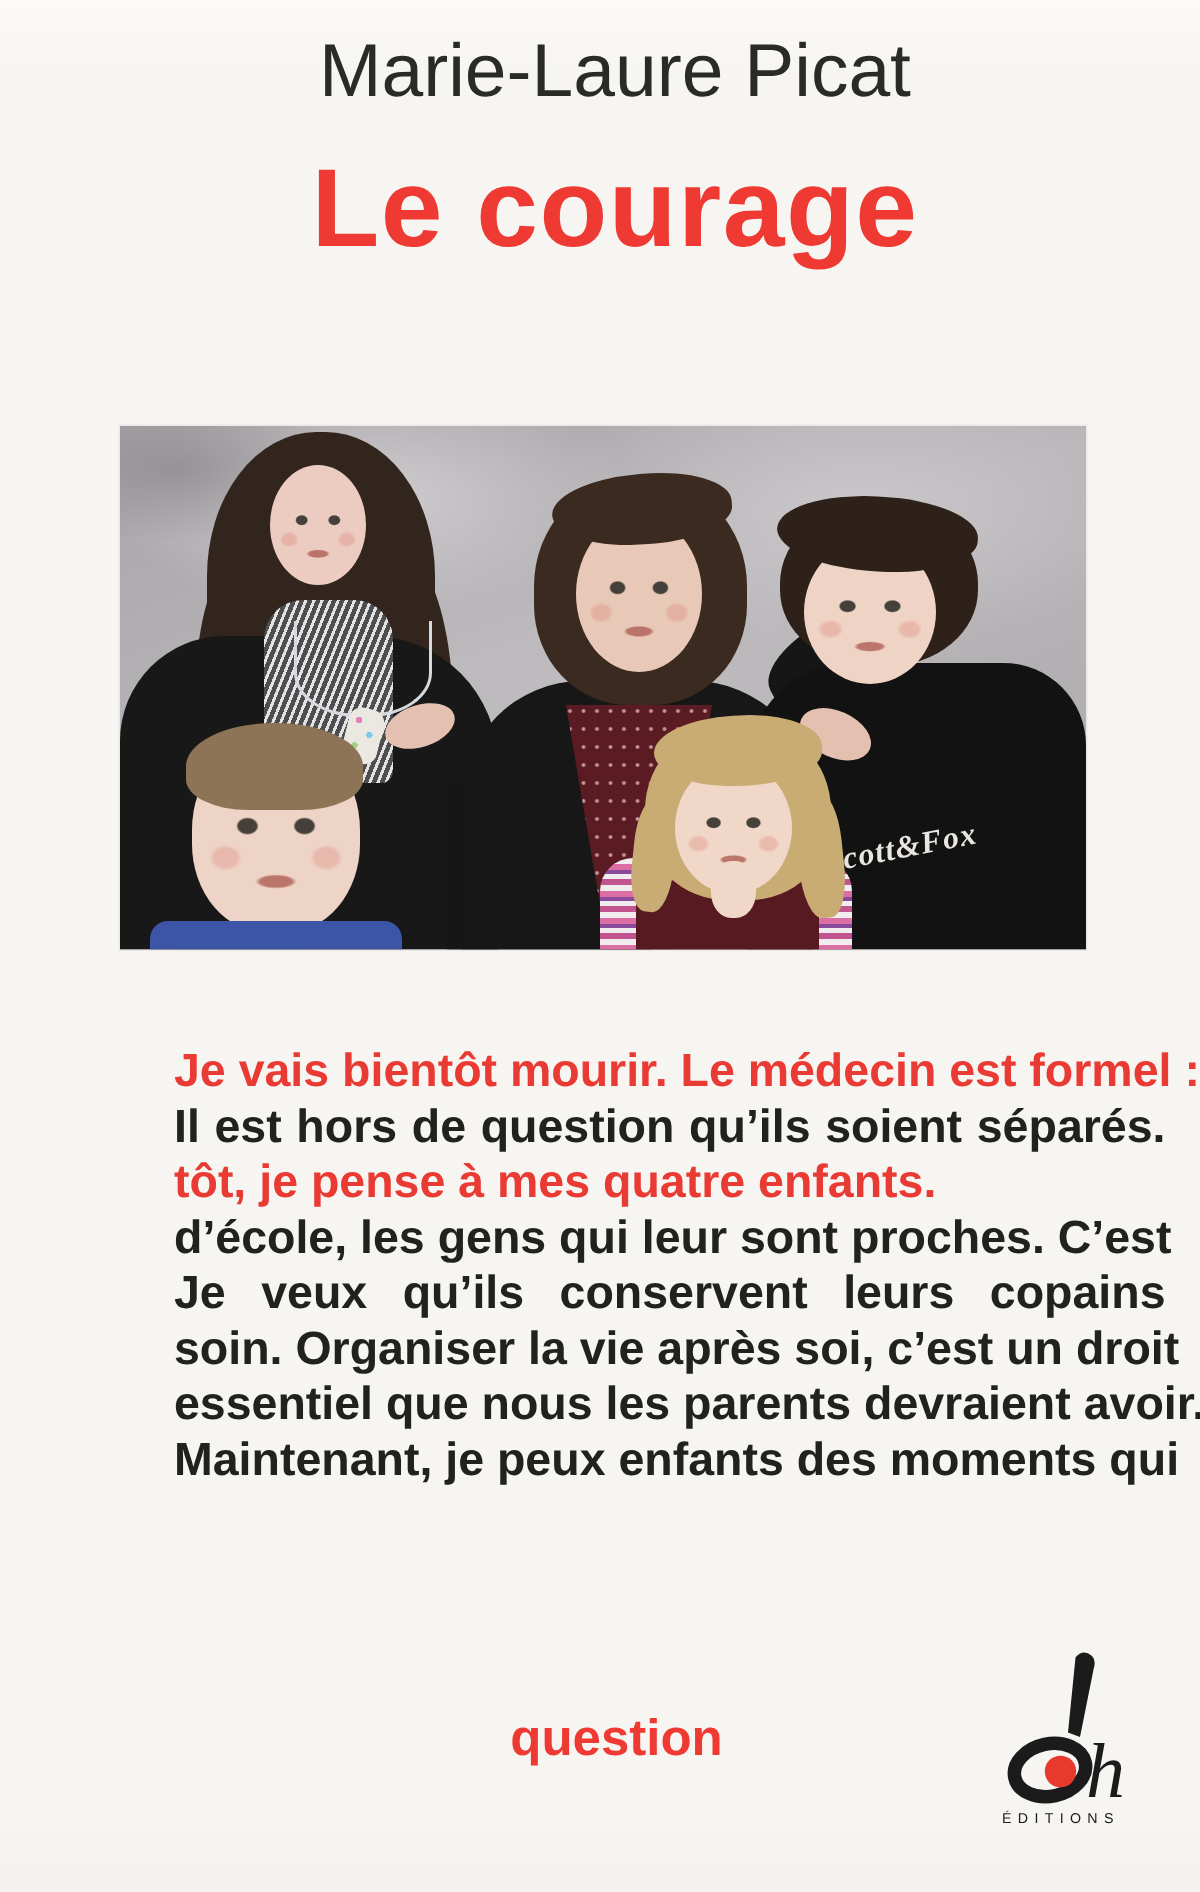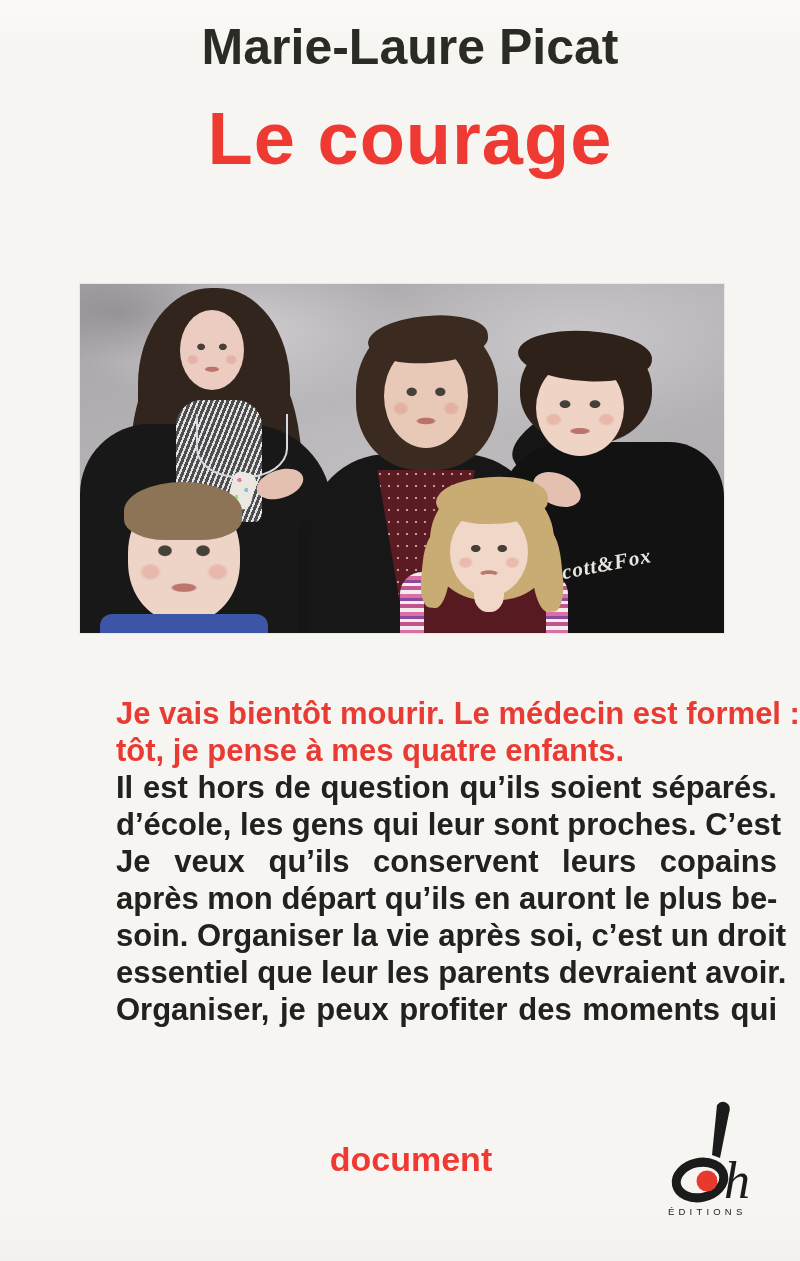--- a/index.html
+++ b/index.html
@@ -1,21 +1,21 @@
 <!DOCTYPE html>
 <html><head>
 <meta charset="utf-8">
 <style>
   html,body{margin:0;padding:0;}
   body{width:800px;height:1261px;background:#f7f5f1;font-family:"Liberation Sans",sans-serif;overflow:hidden;}
   .cover{position:relative;width:800px;height:1261px;background:linear-gradient(180deg,#fbfaf8 0%,#f7f5f1 4%,#f7f5f1 96%,#f3f1ed 100%);}
 
   
   .author{position:absolute;left:0;top:18px;width:800px;padding-left:20px;box-sizing:border-box;
-    text-align:center;font-size:50px;font-weight:bold;color:#2b2b26;letter-spacing:0px;}
+    text-align:center;font-size:50px;font-weight:normal;color:#2b2b26;letter-spacing:0px;}
   .title{position:absolute;left:0;top:100px;width:800px;padding-left:20px;box-sizing:border-box;
     text-align:center;font-size:74px;line-height:77px;font-weight:bold;color:#ee3a33;letter-spacing:1px;}
 
   
   .photo{position:absolute;left:80px;top:284px;width:644px;height:349px;overflow:hidden;
     background:
       radial-gradient(ellipse 28% 22% at 6% 8%,rgba(138,134,138,.7) 0%,transparent 65%),
       radial-gradient(ellipse 45% 38% at 26% 14%,rgba(210,208,211,.9) 0%,transparent 60%),
       radial-gradient(ellipse 50% 42% at 76% 16%,rgba(206,204,207,.8) 0%,transparent 65%),
       radial-gradient(ellipse 62% 55% at 50% 58%,rgba(196,194,197,.7) 0%,transparent 72%),
@@ -147,31 +147,30 @@
     <div class="t-fringe"></div>
     <div class="t-hand"></div>
 
     <div class="sb-head face"></div>
     <div class="sb-hair"></div>
     <div class="sb-shirt"></div>
   </div>
 
   <div class="excerpt">
     <div class="line red">Je vais bientôt mourir. Le médecin est formel :</div>
+    <div class="line blk">Il est hors de question qu’ils soient séparés.</div>
     <div class="line red no-just">tôt, je pense à mes quatre enfants.</div>
-    <div class="line blk">Il est hors de question qu’ils soient séparés.</div>
     <div class="line blk">d’école, les gens qui leur sont proches. C’est</div>
     <div class="line blk">Je veux qu’ils conservent leurs copains</div>
-    <div class="line blk">après mon départ qu’ils en auront le plus be-</div>
     <div class="line blk">soin. Organiser la vie après soi, c’est un droit</div>
-    <div class="line blk">essentiel que leur les parents devraient avoir.</div>
-    <div class="line blk">Organiser, je peux profiter des moments qui</div>
+    <div class="line blk">essentiel que nous les parents devraient avoir.</div>
+    <div class="line blk">Maintenant, je peux enfants des moments qui</div>
   </div>
 
-  <div class="category">document</div>
+  <div class="category">question</div>
 
   <svg class="logo" viewBox="0 0 92 118" xmlns="http://www.w3.org/2000/svg">
     <path d="M51 5 Q56 -1 62 4 Q65 7 63 13 L54 58 L46 55 Z" fill="#1b1b1b"></path>
     <ellipse cx="34" cy="80" rx="24" ry="17.5" fill="none" stroke="#1b1b1b" stroke-width="9" transform="rotate(-12 34 80)"></ellipse>
     <circle cx="41" cy="81" r="10.5" fill="#e8392f"></circle>
     <text x="58" y="98" font-size="52" font-style="italic" font-family="Liberation Serif, serif" fill="#1b1b1b">h</text>
     <text x="2" y="115" font-size="9.5" letter-spacing="4.2" font-family="Liberation Sans, sans-serif" fill="#1b1b1b">ÉDITIONS</text>
   </svg>
 
 </div>

